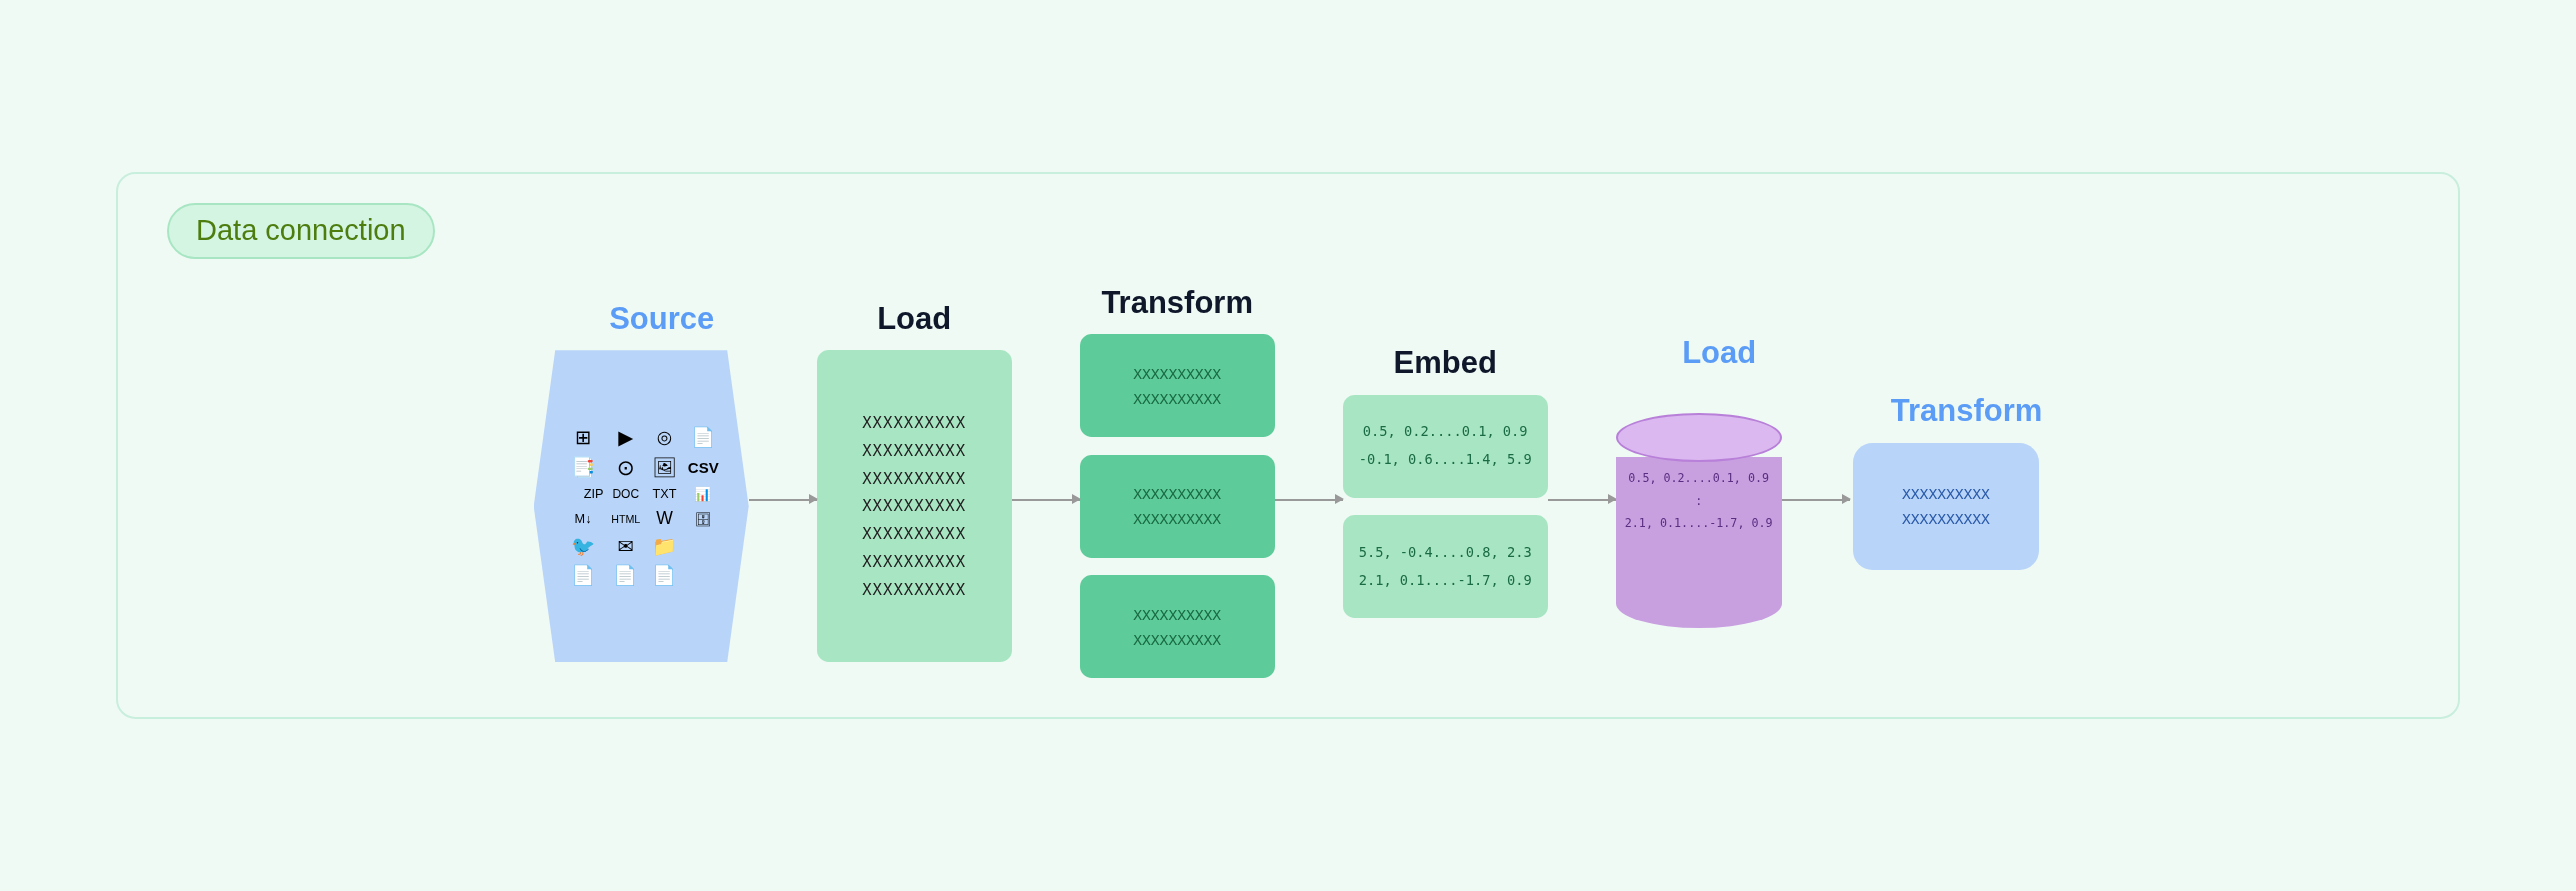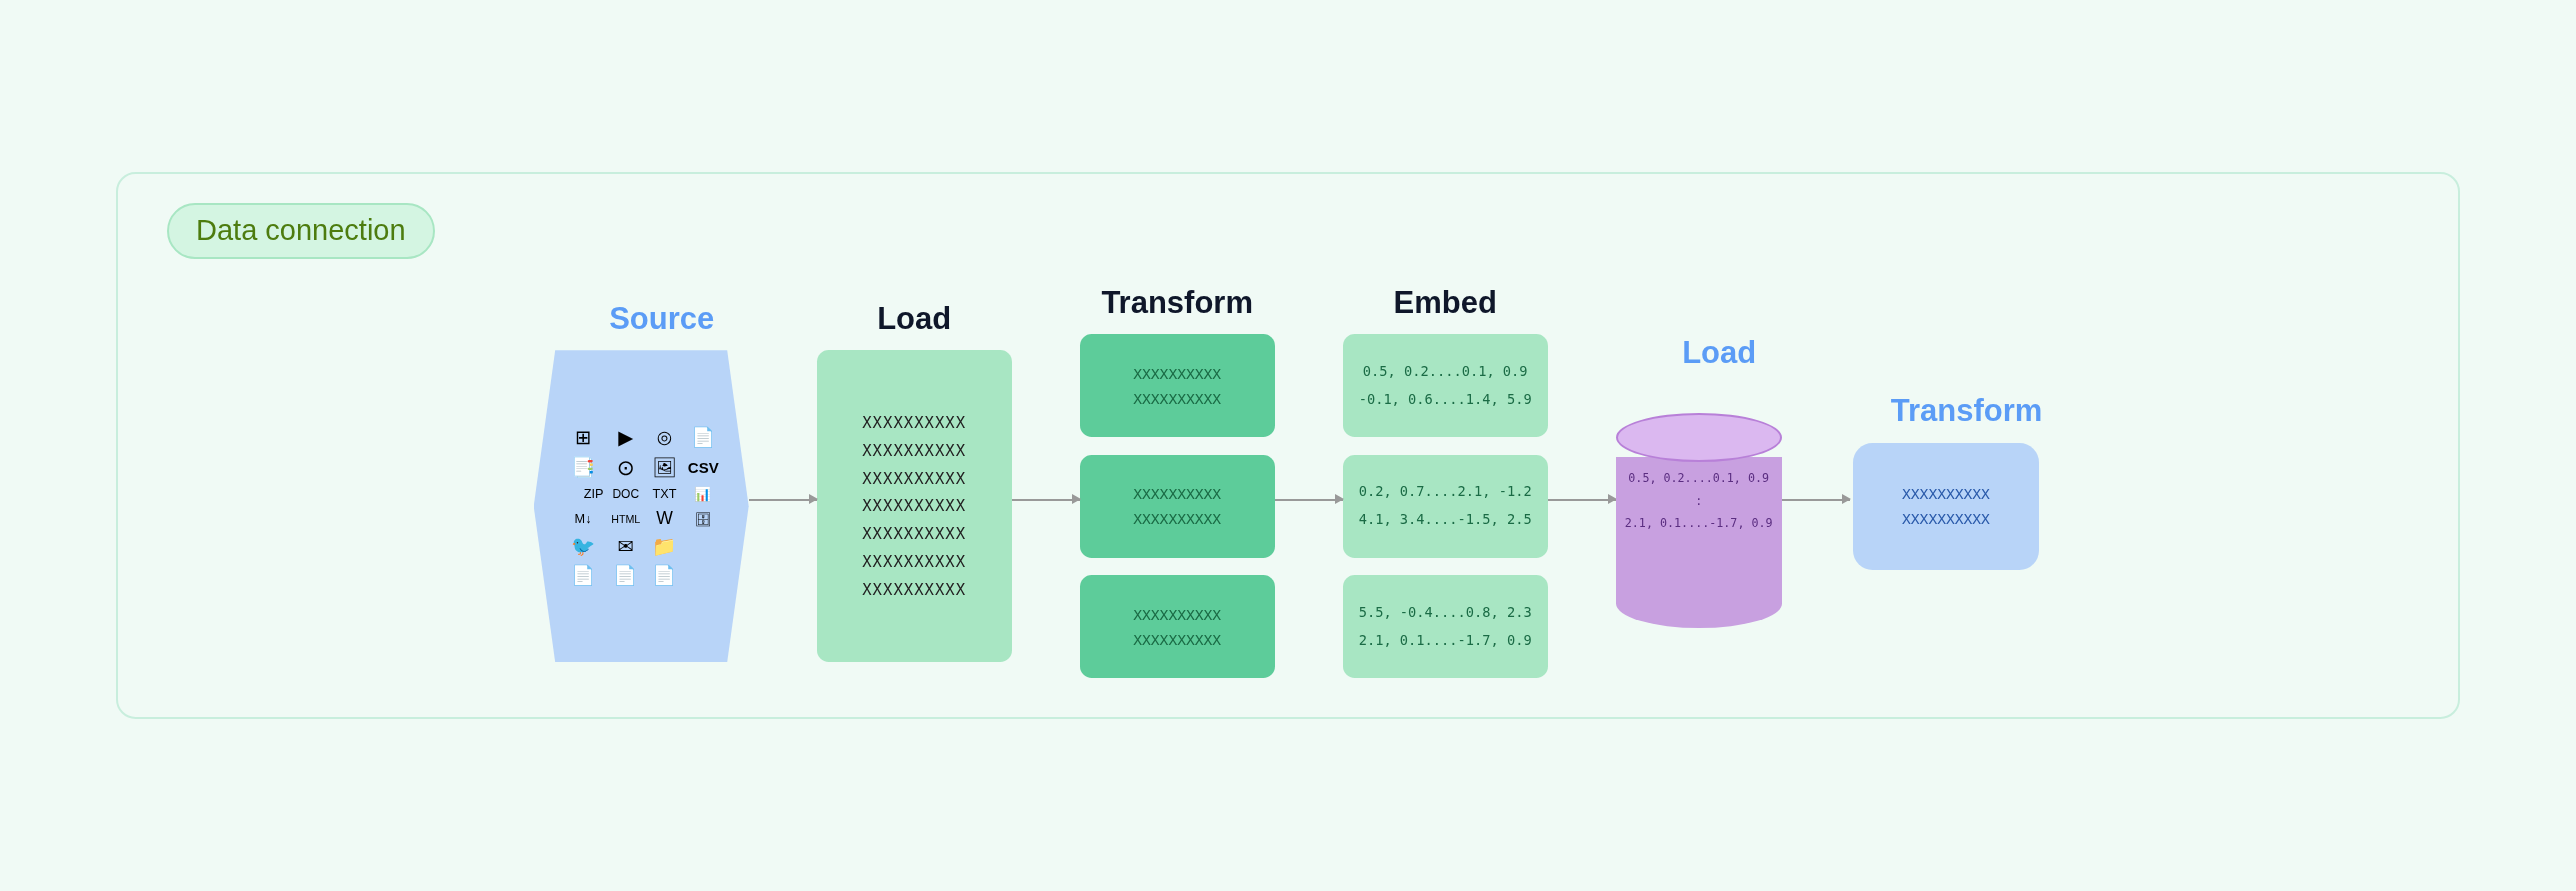--- a/index.html
+++ b/index.html
@@ -318,24 +318,20 @@
     <div class="stage">
       <div class="col-header">
         <div class="stage-label green">Embed</div>
       </div>
       <div class="embed-col">
         <div class="embed-box">
           <div class="vec-text">0.5, 0.2....0.1, 0.9</div>
           <div class="vec-text">-0.1, 0.6....1.4, 5.9</div>
         </div>
         <div class="embed-box">
-          <div class="vec-text">0.2, 0.7....2.1, -1.2</div>
-          <div class="vec-text">4.1, 3.4....-1.5, 2.5</div>
-        </div>
-        <div class="embed-box">
           <div class="vec-text">5.5, -0.4....0.8, 2.3</div>
           <div class="vec-text">2.1, 0.1....-1.7, 0.9</div>
         </div>
       </div>
     </div>
 
     <div class="arrow arrow-md" style="margin-top:49px;">
       <div class="arrow-line" style="width:68px;"></div>
     </div>
 

